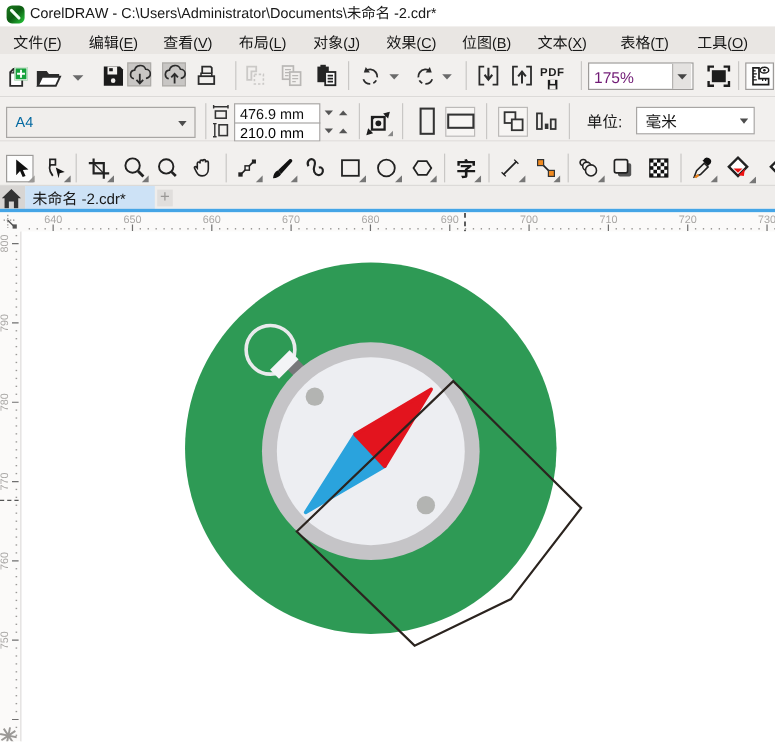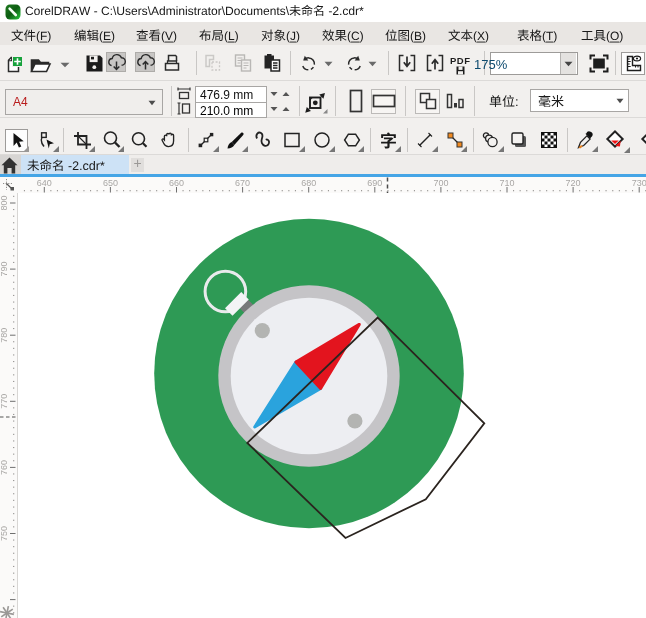--- a/index.html
+++ b/index.html
@@ -257,41 +257,41 @@
     <path d="M9 15.5 v-9 M5.8 9.7 l3.2 -4 3.2 4" fill="none" stroke="#2b2b2b" stroke-width="1.7"></path>
   </svg>
 <div style="position:absolute;left:450px;top:55px;width:28px;height:11px;font:bold 9.5px 'Liberation Sans',sans-serif;color:#1d1d1d;text-align:left;letter-spacing:0.5px">PDF</div>
 <svg style="position:absolute;left:455.9px;top:66.1px" width="9" height="9">
     <rect x="0.5" y="0.5" width="8" height="8" fill="#1d1d1d"></rect>
     <rect x="2.5" y="0.5" width="4" height="3.4" fill="#f2f0ee"></rect>
     <rect x="2" y="5.2" width="5" height="3.3" fill="#f2f0ee"></rect>
   </svg>
 <div style="position:absolute;left:483.7px;top:51px;width:1px;height:24px;background:#c9c7c5"></div>
 <div style="position:absolute;left:489.5px;top:52px;width:88px;height:23px;background:#fff;border:1px solid #9d9b99;box-sizing:border-box"></div>
-<div style="position:absolute;left:474px;top:56.5px;font:13px 'Liberation Sans',sans-serif;color:#0c4a6e">175%</div>
+<div style="position:absolute;left:495px;top:56.5px;font:13px 'Liberation Sans',sans-serif;color:#701a75">175%</div>
 <div style="position:absolute;left:559.8px;top:53px;width:16.4px;height:21px;background:#e4e2e0;border-left:1px solid #b5b3b1;box-sizing:border-box"></div>
 <svg style="position:absolute;left:564.0px;top:61.0px" width="9" height="6">
     <path d="M0.5 0.8 l4 4.4 4 -4.4 z" fill="#444"></path>
   </svg>
 <svg style="position:absolute;left:589.0px;top:54.0px" width="20" height="19">
     <rect x="4.2" y="4.5" width="11.6" height="10" fill="#1d1d1d"></rect>
     <path d="M1.5 5.5 v-4 h4.5 M14 1.5 h4.5 v4 M18.5 13.5 v4 H14 M6 17.5 H1.5 v-4" fill="none" stroke="#1d1d1d" stroke-width="2"></path>
   </svg>
 <div style="position:absolute;left:614.6px;top:51px;width:1px;height:24px;background:#c9c7c5"></div>
 <div style="position:absolute;left:621px;top:52px;width:24px;height:23px;background:#fdfdfd;border:1px solid #9d9b99;box-sizing:border-box"></div>
 <svg style="position:absolute;left:623.5px;top:54.0px" width="19" height="19">
     <path d="M3.5 2.5 v14 h13 v-5 h-8 v-9 z" fill="#fff" stroke="#1d1d1d" stroke-width="1.4"></path>
     <path d="M3.5 5 h2.2 M3.5 7.5 h3.2 M3.5 10 h2.2 M3.5 12.5 h3.2 M11.5 13.5 v-2 M14 13.5 v-2" stroke="#1d1d1d" stroke-width="1"></path>
     <ellipse cx="13" cy="4.5" rx="3.6" ry="2.4" fill="#fff" stroke="#1d1d1d" stroke-width="1.2"></ellipse>
     <circle cx="13" cy="4.5" r="1.1" fill="#1d1d1d"></circle>
   </svg>
 
 <div style="position:absolute;left:0;top:81px;width:646px;height:37px;background:#f2f0ee;border-bottom:1px solid #dcdad8;box-sizing:border-box"></div>
 <div style="position:absolute;left:5px;top:89px;width:158px;height:26px;background:#f0eeec;border:1px solid #a8a6a4;box-sizing:border-box"></div>
-<div style="position:absolute;left:13px;top:95px;font:12px 'Liberation Sans',sans-serif;color:#b91c1c">A4</div>
+<div style="position:absolute;left:13px;top:95px;font:12px 'Liberation Sans',sans-serif;color:#0369a1">A4</div>
 <svg style="position:absolute;left:148.0px;top:99.5px" width="8" height="6">
     <path d="M0.5 0.8 l3.5 4.4 3.5 -4.4 z" fill="#4d4d4d"></path>
   </svg>
 <div style="position:absolute;left:171px;top:86px;width:1px;height:30px;background:#c9c7c5"></div>
 <svg style="position:absolute;left:176.8px;top:86.5px" width="16" height="13">
     <path d="M1 2 h12 M1 0.5 v3 M13 0.5 v3" stroke="#333" stroke-width="1.2" fill="none"></path>
     <rect x="2.5" y="5.5" width="9" height="6" fill="none" stroke="#333" stroke-width="1.3"></rect>
   </svg>
 <svg style="position:absolute;left:176.8px;top:102.0px" width="16" height="13">
     <path d="M2 1 v11 M0.5 1 h3 M0.5 12 h3" stroke="#333" stroke-width="1.2" fill="none"></path>

